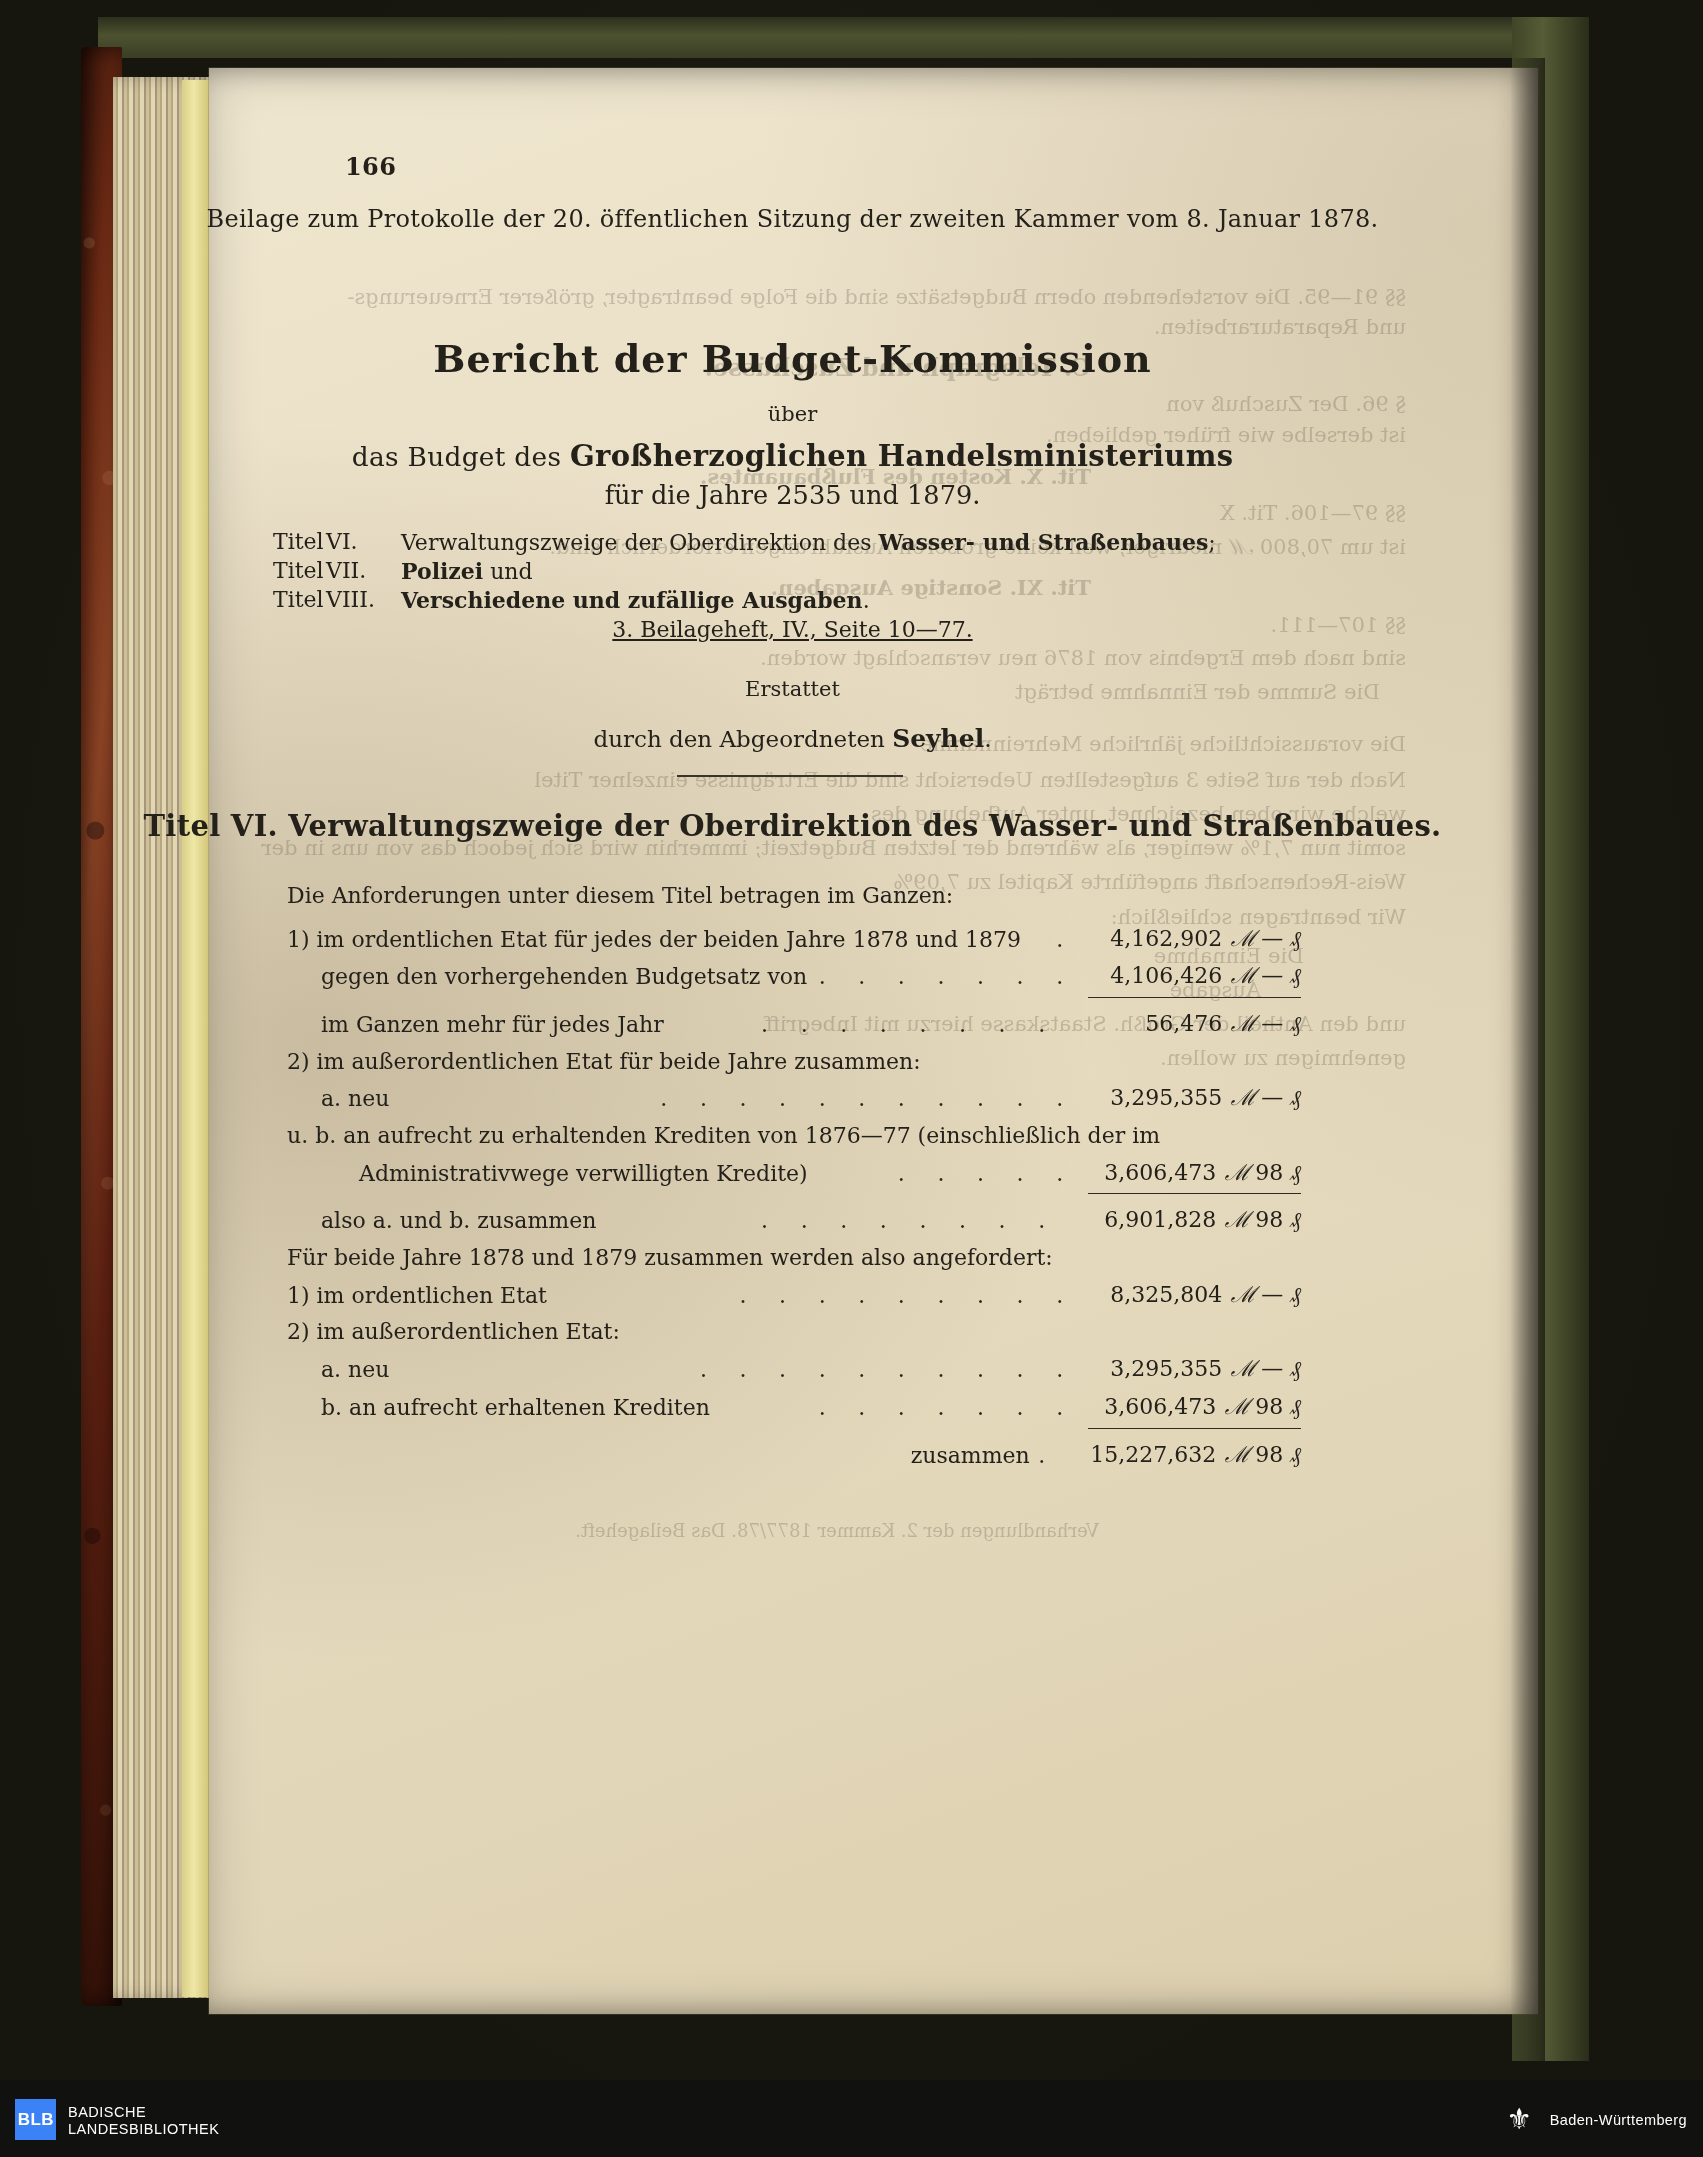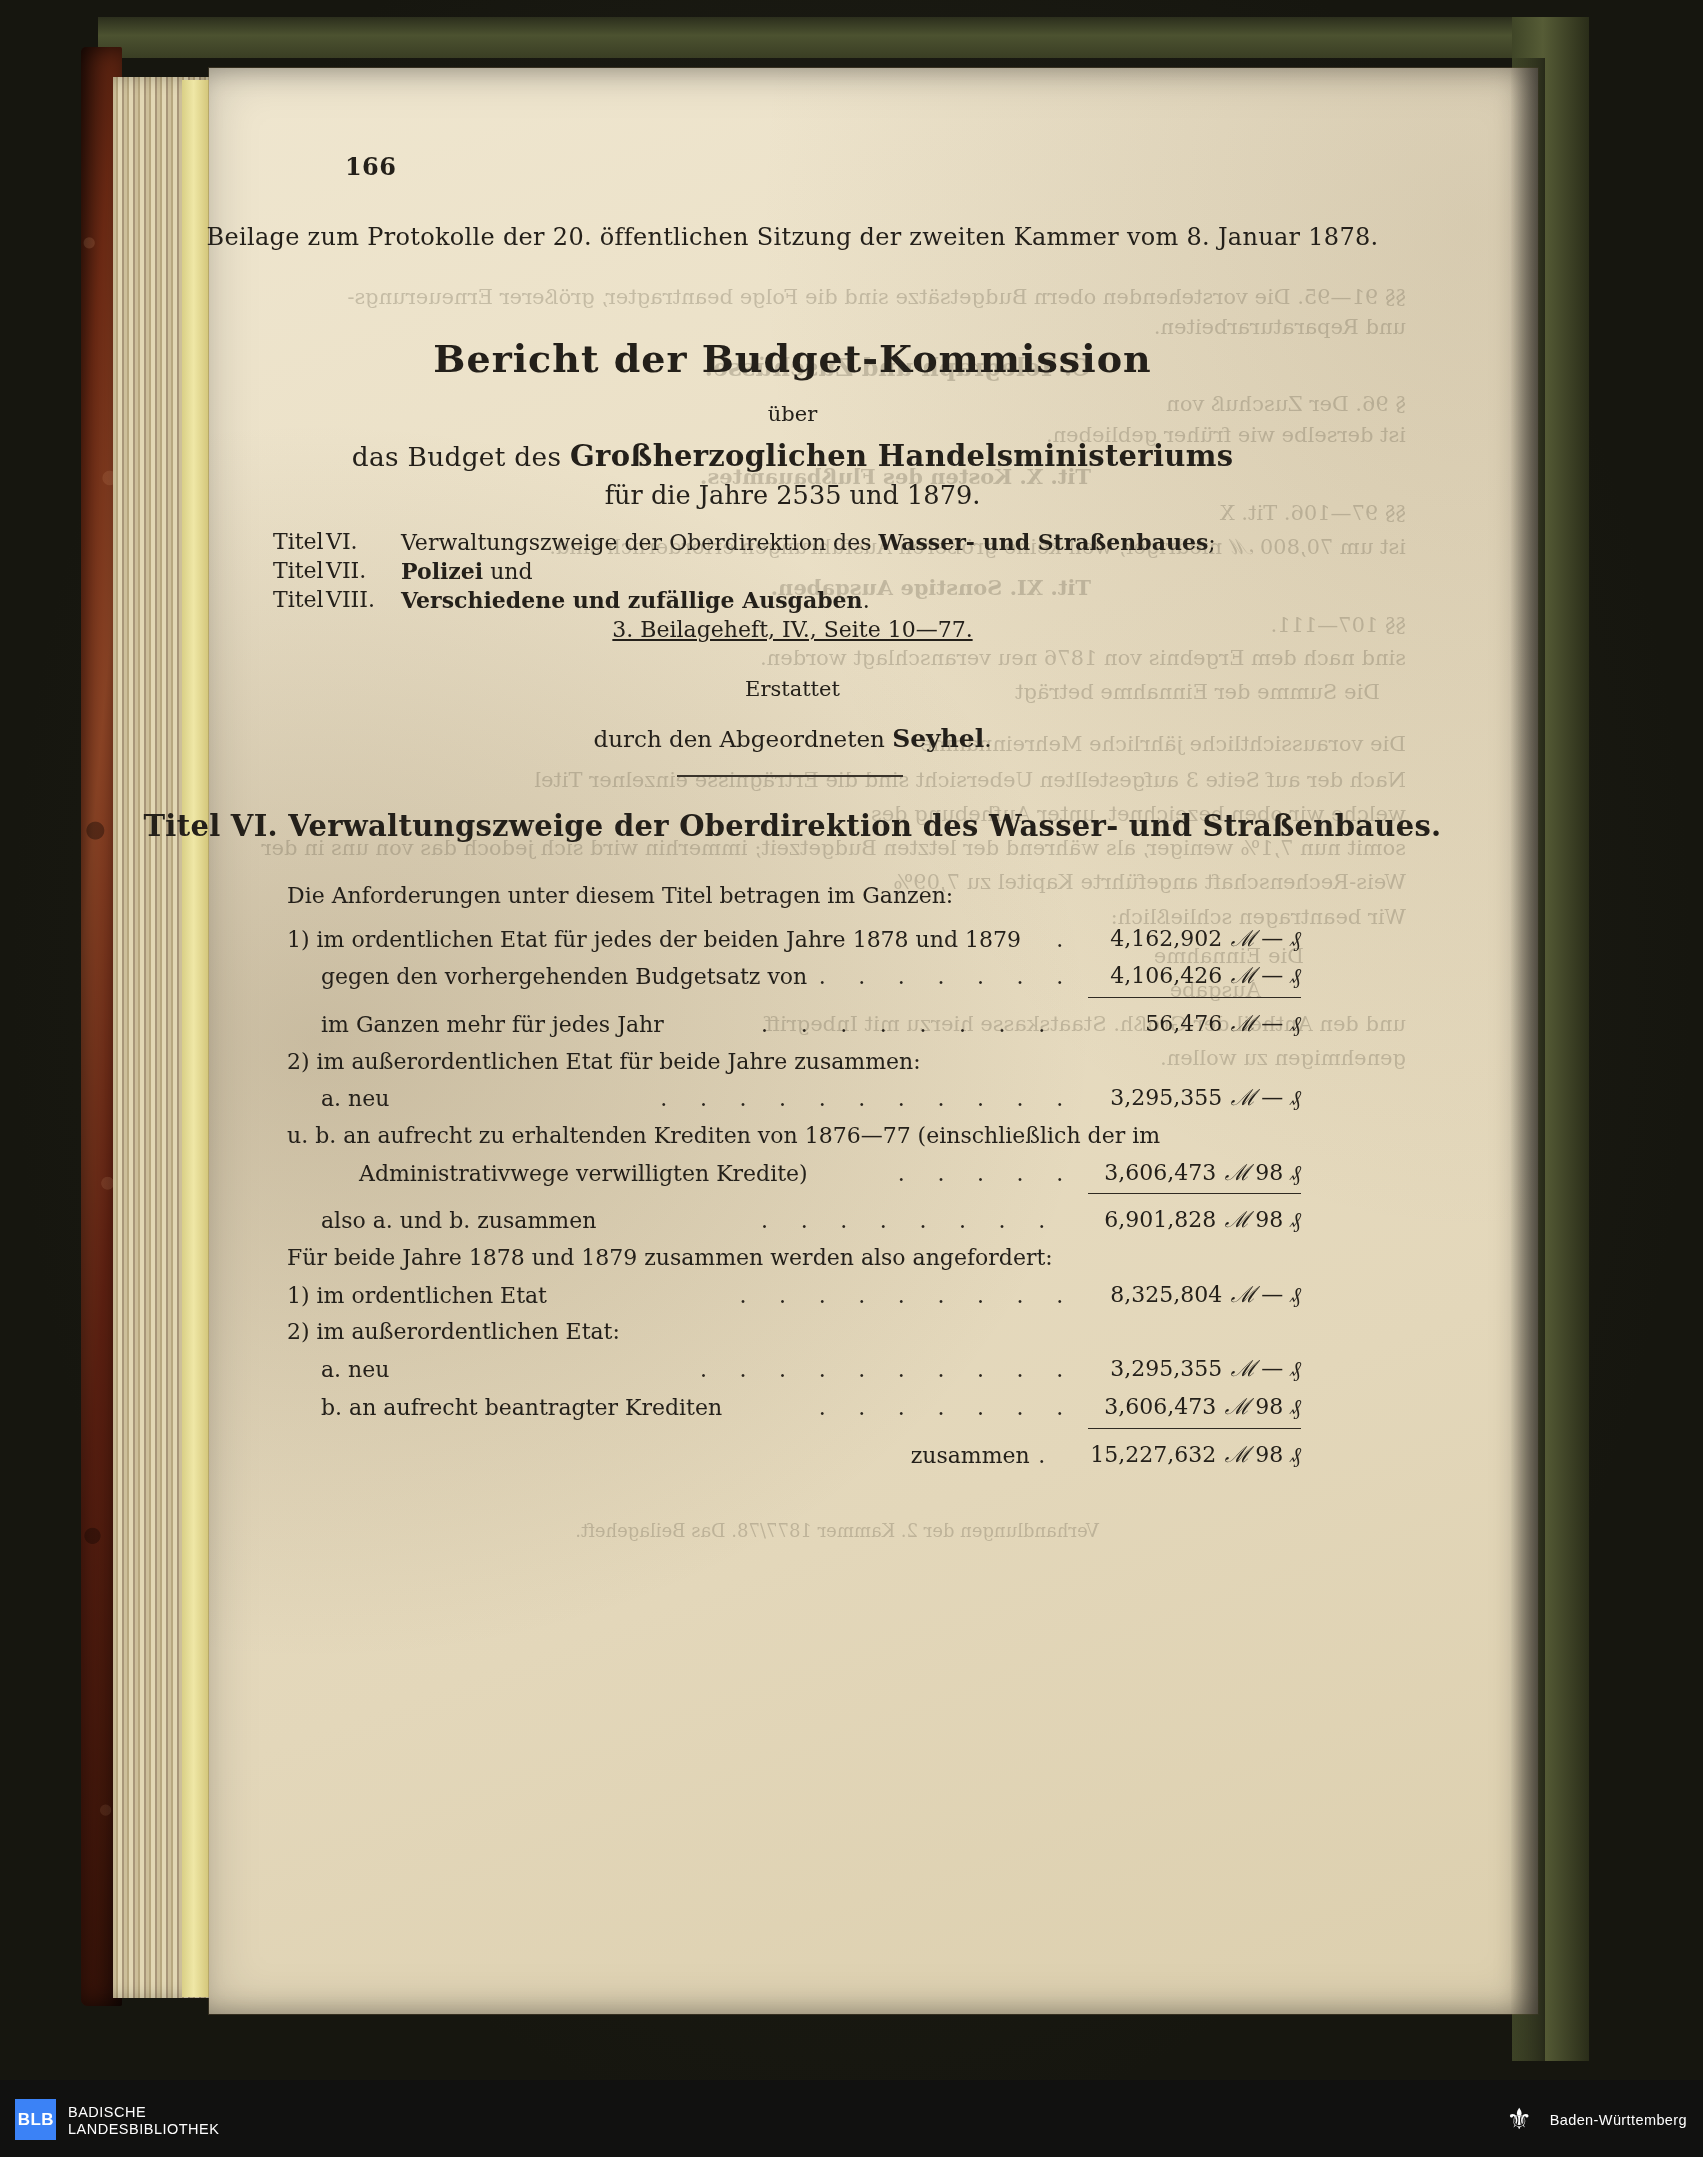--- a/index.html
+++ b/index.html
@@ -155,21 +155,21 @@
     font-size: 24px;
     font-weight: bold;
     letter-spacing: 0.4px;
     font-family: "DejaVu Serif", serif;
   }
 
   .running-head {
     position: absolute;
     left: 0;
     right: 0;
-    top: 172px;
+    top: 154px;
     text-align: center;
     font-size: 24px;
     letter-spacing: 0.3px;
     font-family: "DejaVu Serif", serif;
   }
 
   .title-main {
     position: absolute;
     left: 0; right: 0;
     top: 285px;
@@ -528,21 +528,21 @@
       <span class="lab">2) im außerordentlichen Etat:</span>
     </div>
 
     <div class="trow">
       <span class="lab indent1">a. neu</span>
       <span class="dots">. . . . . . . . . .</span>
       <span class="amt"><span>3,295,355</span><span class="cur">ℳ</span><span class="pf">—</span><span class="pfs">₰</span></span>
     </div>
 
     <div class="trow">
-      <span class="lab indent1">b. an aufrecht beantragter Krediten</span>
+      <span class="lab indent1">b. an aufrecht erhaltenen Krediten</span>
       <span class="dots">. . . . . . .</span>
       <span class="amt"><span>3,606,473</span><span class="cur">ℳ</span><span class="pf">98</span><span class="pfs">₰</span></span>
     </div>
 
     <div class="trow topline zusammen-row">
       <span class="lab">zusammen</span>
       <span class="dots">.</span>
       <span class="amt"><span>15,227,632</span><span class="cur">ℳ</span><span class="pf">98</span><span class="pfs">₰</span></span>
     </div>
 

